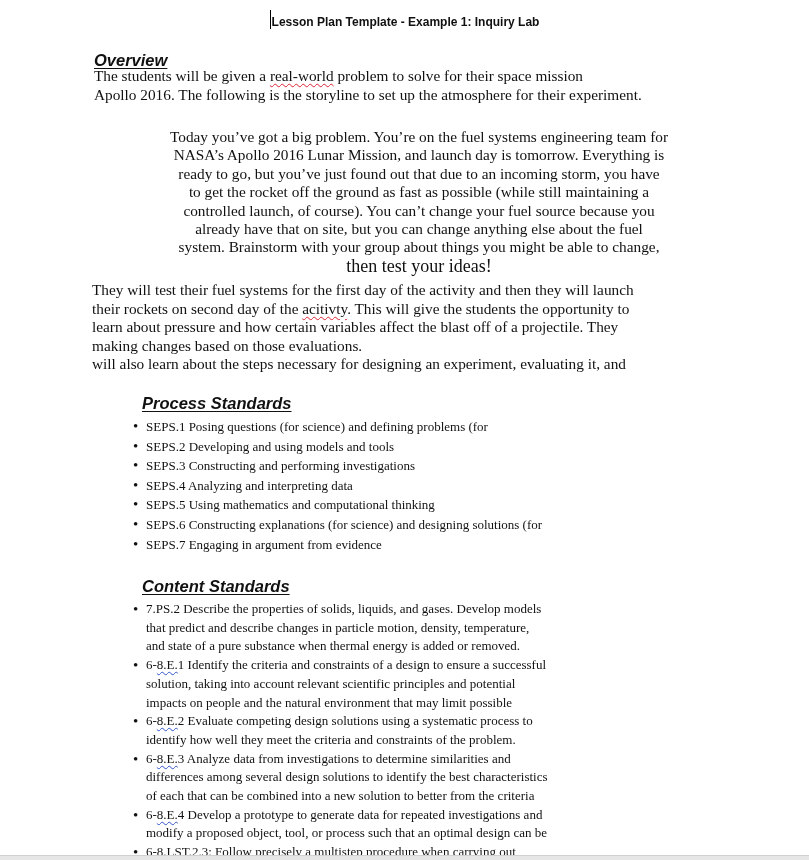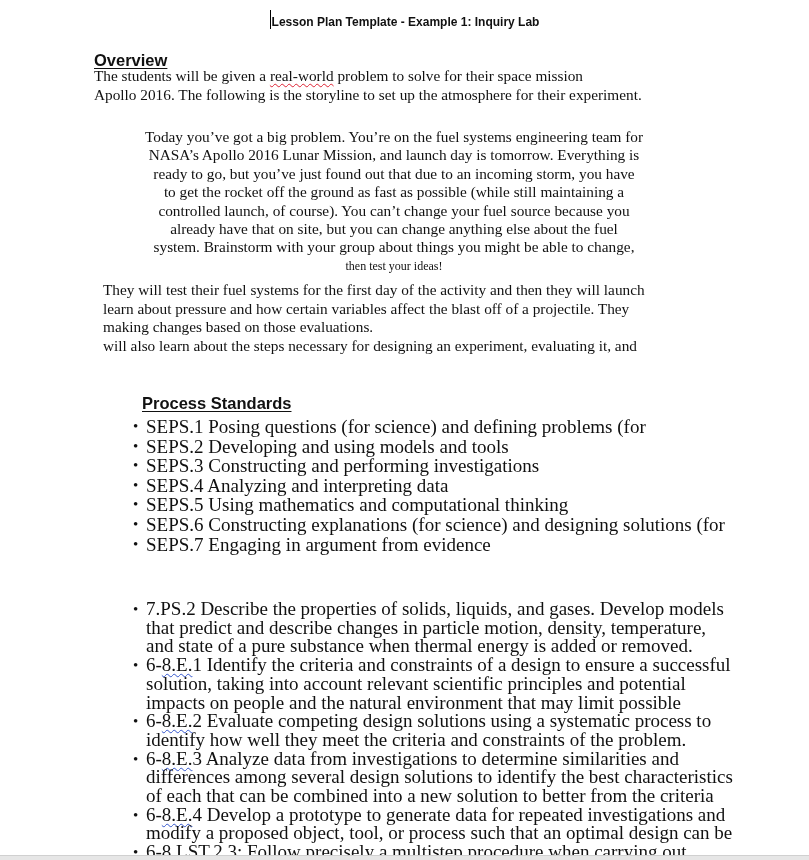--- a/index.html
+++ b/index.html
@@ -8,74 +8,76 @@
     background:#ffffff; color:#111;
     font-family:"Liberation Serif", serif;
   }
   .page { position:absolute; left:0; top:0; width:809px; height:855px; overflow:hidden; }
   .bottom-bar { position:absolute; left:0; top:855px; width:809px; height:5px; background:#e6e6e6; border-top:1px solid #d0d0d0; }
   .title {
     position:absolute; left:0; width:809px; top:10px; text-align:center;
     font-family:"Liberation Sans", sans-serif; font-weight:bold; font-size:12px; line-height:22px;
   }
   .cursor { display:inline-block; width:1px; height:19px; background:#000; vertical-align:-3px; margin-right:1px; }
-  .h { font-family:"Liberation Sans", sans-serif; font-weight:bold; font-size:16.5px; text-decoration:underline; text-underline-offset:2px; position:absolute; line-height:20px; }
+  .h { font-family:"Liberation Sans", sans-serif; font-weight:bold; font-size:16.5px; text-decoration:underline; text-underline-offset:2px; position:absolute; line-height:20px;font-style:italic; }
   .p { position:absolute; font-size:15.3px; line-height:18.6px; }
   .story { text-align:center; }
   .spell { text-decoration:underline wavy #d23; text-decoration-thickness:1px; text-underline-offset:2px; }
   .spell-blue { text-decoration:underline wavy #3355cc; text-decoration-thickness:1px; text-underline-offset:2px; }
-  ul.list { position:absolute; margin:0; padding:0; list-style:none; font-size:19px; line-height:19.6px; }
+  ul.list { position:absolute; margin:0; padding:0; list-style:none; font-size:13px; line-height:19.6px; }
   ul.list li { position:relative; padding-left:13px; }
   ul.list li::before { content:"•"; position:absolute; left:0; top:0; font-size:15px; }
   ul.list li.tight { line-height:18.7px; }
 </style>
 </head>
 <body>
 
 <div class="page">
 
   <div class="title"><span class="cursor"></span><span>Lesson Plan Template - Example 1: Inquiry Lab</span></div>
 
   <div class="h" style="left:94px; top:50px;">Overview</div>
 
   <div class="p" style="left:94px; top:67px;">
     <div><span>The students will be given a </span><span class="spell">real-world</span><span> problem to solve for their space mission</span></div>
     <div>Apollo 2016. The following is the storyline to set up the atmosphere for their experiment.</div>
   </div>
 
-  <div class="p story" style="left:119px; width:550px; top:128px; line-height:18.4px;">
+  <div class="p story" style="left:144px; width:550px; top:128px; line-height:18.4px;">
     <div>Today you’ve got a big problem. You’re on the fuel systems engineering team for</div>
     <div>NASA’s Apollo 2016 Lunar Mission, and launch day is tomorrow. Everything is</div>
     <div>ready to go, but you’ve just found out that due to an incoming storm, you have</div>
     <div>to get the rocket off the ground as fast as possible (while still maintaining a</div>
     <div>controlled launch, of course). You can’t change your fuel source because you</div>
     <div>already have that on site, but you can change anything else about the fuel</div>
     <div>system. Brainstorm with your group about things you might be able to change,</div>
-    <div style="font-size:12px;">then test your ideas!</div>
+    <div style="font-size:18px;">then test your ideas!</div>
   </div>
 
-  <div class="p" style="left:103px; top:281px; line-height:18.6px;">
+  <div class="p" style="left:92px; top:281px; line-height:18.6px;">
     <div>They will test their fuel systems for the first day of the activity and then they will launch</div>
+    <div><span>their rockets on second day of the </span><span class="spell">acitivty</span><span>. This will give the students the opportunity to</span></div>
     <div>learn about pressure and how certain variables affect the blast off of a projectile. They</div>
     <div>making changes based on those evaluations.</div>
     <div>will also learn about the steps necessary for designing an experiment, evaluating it, and</div>
   </div>
 
   <div class="h" style="left:142px; top:393px;">Process Standards</div>
 
   <ul class="list" style="left:133px; top:417px;">
     <li>SEPS.1 Posing questions (for science) and defining problems (for</li>
     <li>SEPS.2 Developing and using models and tools</li>
     <li>SEPS.3 Constructing and performing investigations</li>
     <li>SEPS.4 Analyzing and interpreting data</li>
     <li>SEPS.5 Using mathematics and computational thinking</li>
     <li>SEPS.6 Constructing explanations (for science) and designing solutions (for</li>
     <li>SEPS.7 Engaging in argument from evidence</li>
   </ul>
 
+  <div class="h" style="left:142px; top:576px;">Content Standards</div>
 
   <ul class="list" style="left:133px; top:600px;">
     <li class="tight">
       <div>7.PS.2 Describe the properties of solids, liquids, and gases. Develop models</div>
       <div>that predict and describe changes in particle motion, density, temperature,</div>
       <div>and state of a pure substance when thermal energy is added or removed.</div>
     </li>
     <li class="tight">
       <div><span>6-</span><span class="spell-blue">8.E.</span><span>1 Identify the criteria and constraints of a design to ensure a successful</span></div>
       <div>solution, taking into account relevant scientific principles and potential</div>

